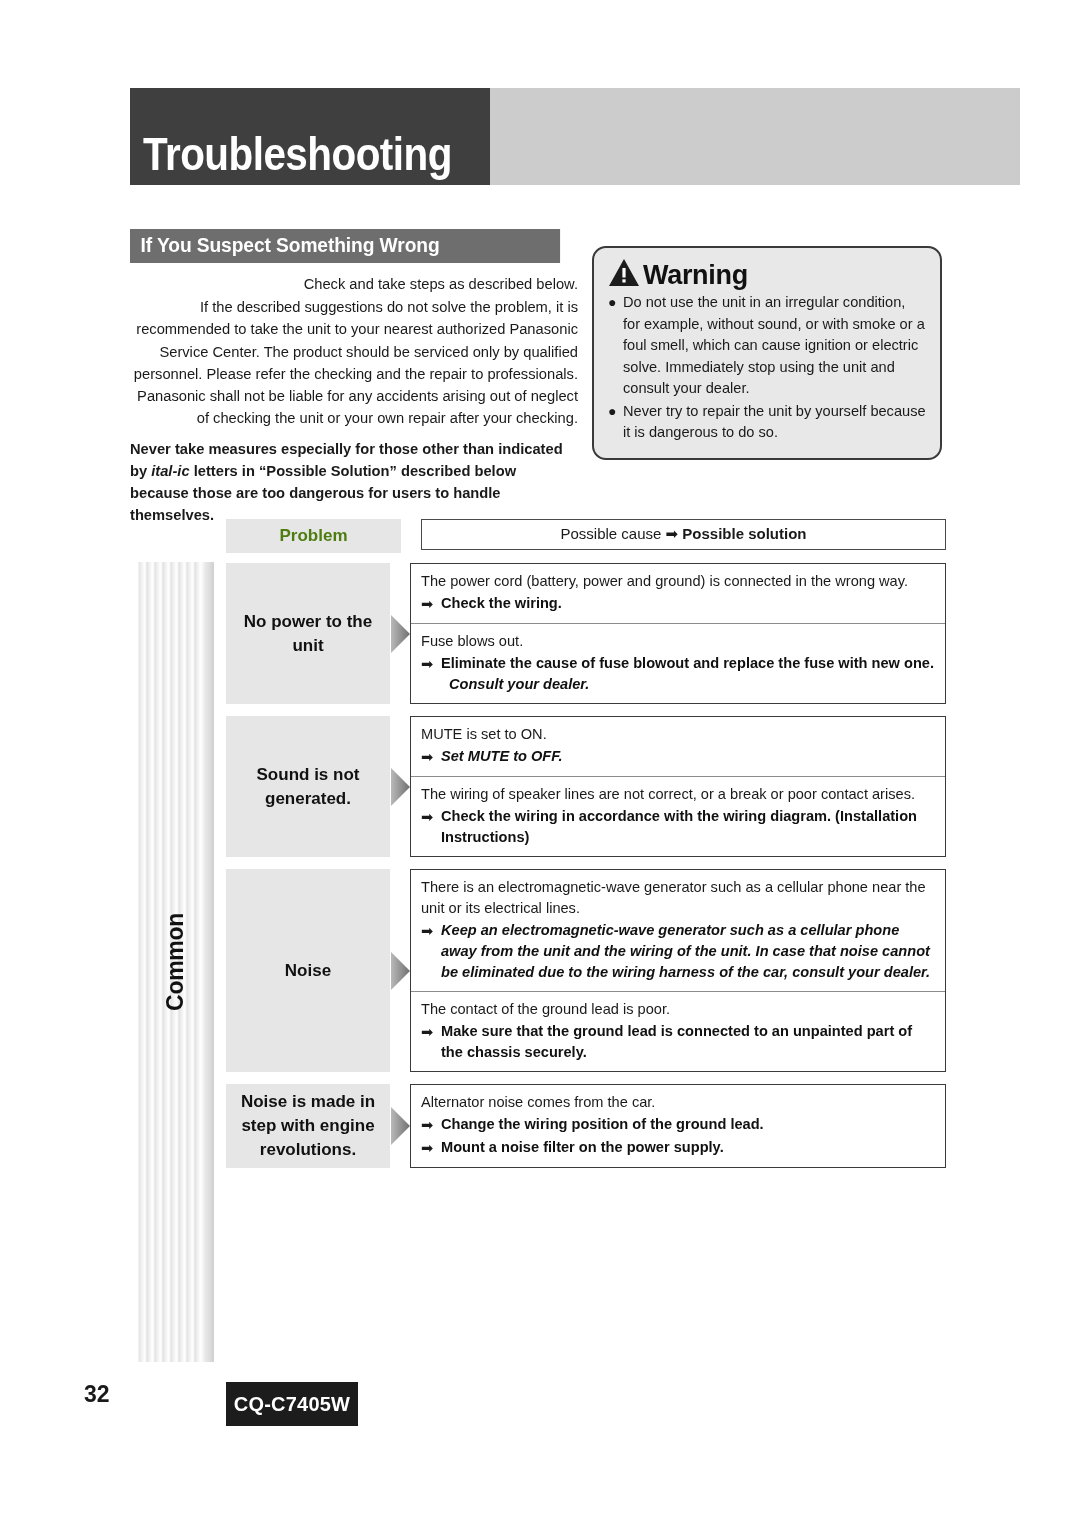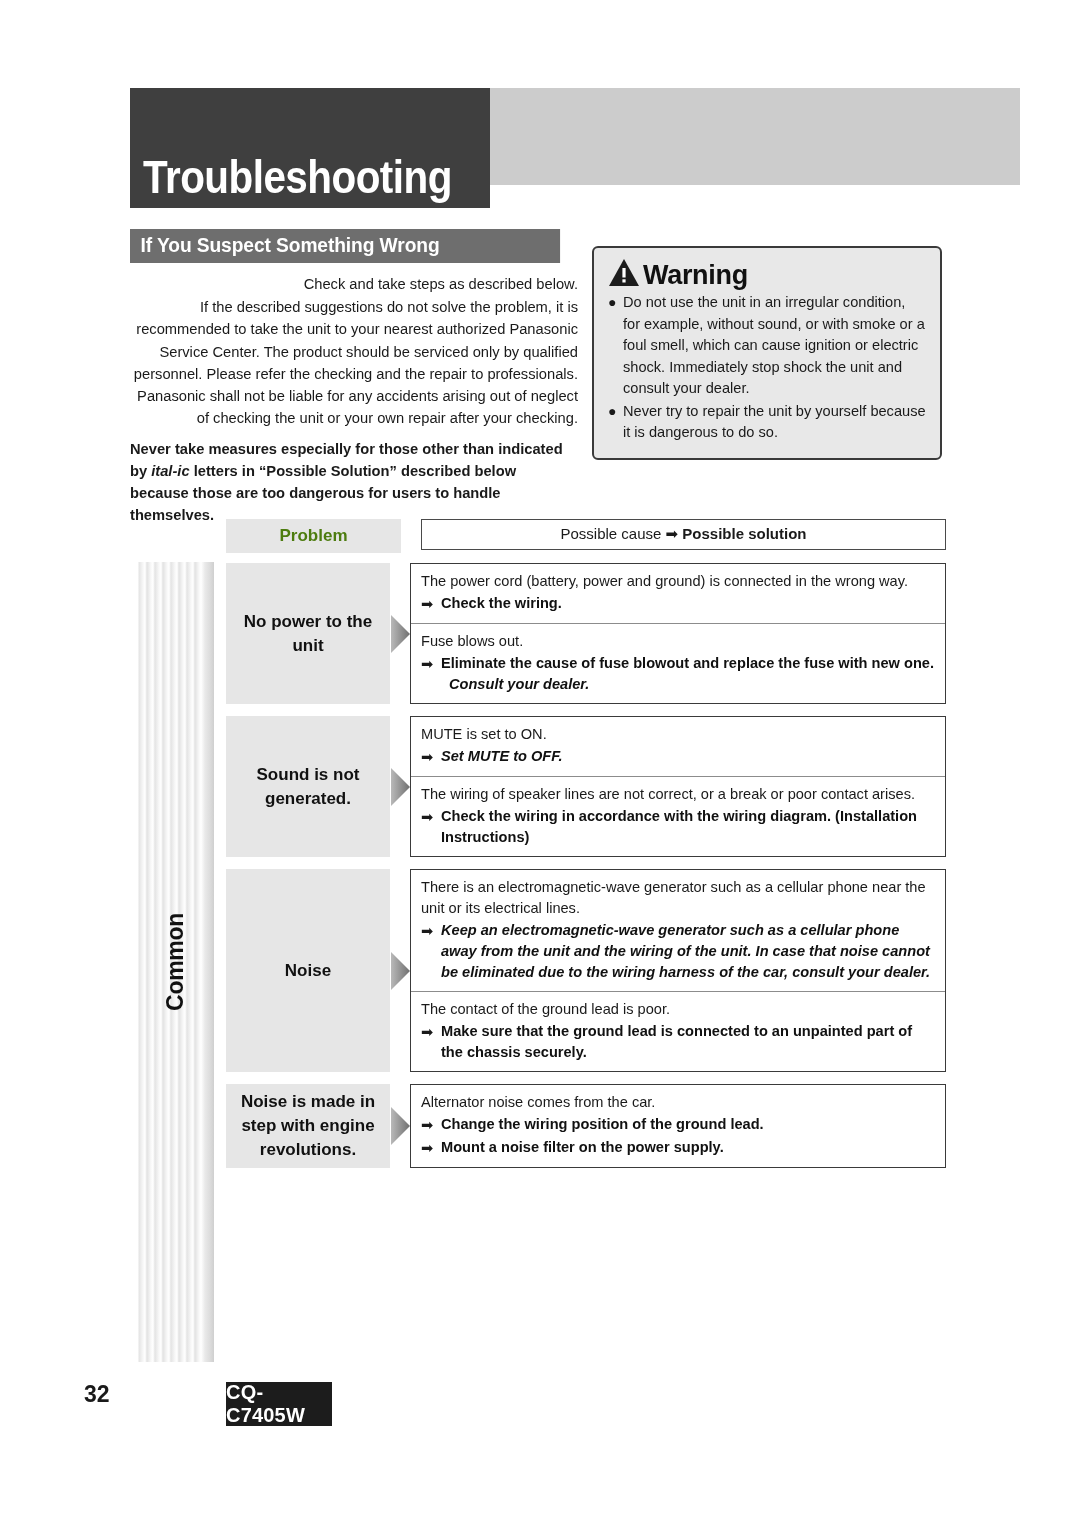--- a/index.html
+++ b/index.html
@@ -23,21 +23,21 @@
     top: 88px;
     width: 890px;
     height: 97px;
     background: #cccccc;
   }
   #page-header .title-block {
     position: absolute;
     left: 0;
     top: 0;
     width: 360px;
-    height: 120px;
+    height: 97px;
     background: #3f3f3f;
   }
   #page-header .title-text {
     position: absolute;
     left: 13px;
     bottom: 4px;
     font-size: 47px;
     font-weight: bold;
     color: #ffffff;
     letter-spacing: -0.6px;
@@ -78,21 +78,21 @@
   }
   #intro-text .ital { font-style: italic; }
 
   
   #warning-box {
     position: absolute;
     left: 592px;
     top: 246px;
     width: 350px;
     border: 2px solid #3a3a3a;
-    border-radius: 6px;
+    border-radius: 14px;
     background: #e8e8e8;
     padding: 10px 14px 14px 14px;
     box-sizing: border-box;
   }
   #warning-title-row {
     display: flex;
     align-items: center;
     gap: 3px;
     margin-bottom: 1px;
   }
@@ -269,21 +269,21 @@
     left: 84px;
     top: 1381px;
     font-size: 23px;
     color: #1a1a1a;
     font-weight: bold;
   }
   #model-badge {
     position: absolute;
     left: 226px;
     top: 1382px;
-    width: 106px;
+    width: 132px;
     height: 44px;
     background: #1c1c1c;
     color: #ffffff;
     font-size: 20px;
     font-weight: bold;
     display: flex;
     align-items: center;
     justify-content: center;
     letter-spacing: 0.2px;
   }
@@ -313,21 +313,21 @@
         <polygon points="16,1 31,28 1,28" fill="#1c1c1c"></polygon>
         <rect x="14.4" y="10" width="3.2" height="9.5" fill="#ffffff"></rect>
         <rect x="14.4" y="21.3" width="3.2" height="3.2" fill="#ffffff"></rect>
       </svg>
     </span>
     <span id="warning-title">Warning</span>
   </div>
 
   <div class="warn-item">
     <span class="warn-bullet">●</span>
-    <span class="warn-text">Do not use the unit in an irregular condition, for example, without sound, or with smoke or a foul smell, which can cause ignition or electric shock. Immediately stop shock the unit and consult your dealer.</span>
+    <span class="warn-text">Do not use the unit in an irregular condition, for example, without sound, or with smoke or a foul smell, which can cause ignition or electric solve. Immediately stop using the unit and consult your dealer.</span>
   </div>
   <div class="warn-item">
     <span class="warn-bullet">●</span>
     <span class="warn-text">Never try to repair the unit by yourself because it is dangerous to do so.</span>
   </div>
 </div>
 
 <div id="side-tab">
   <div id="side-tab-label">Common</div>
 </div>

